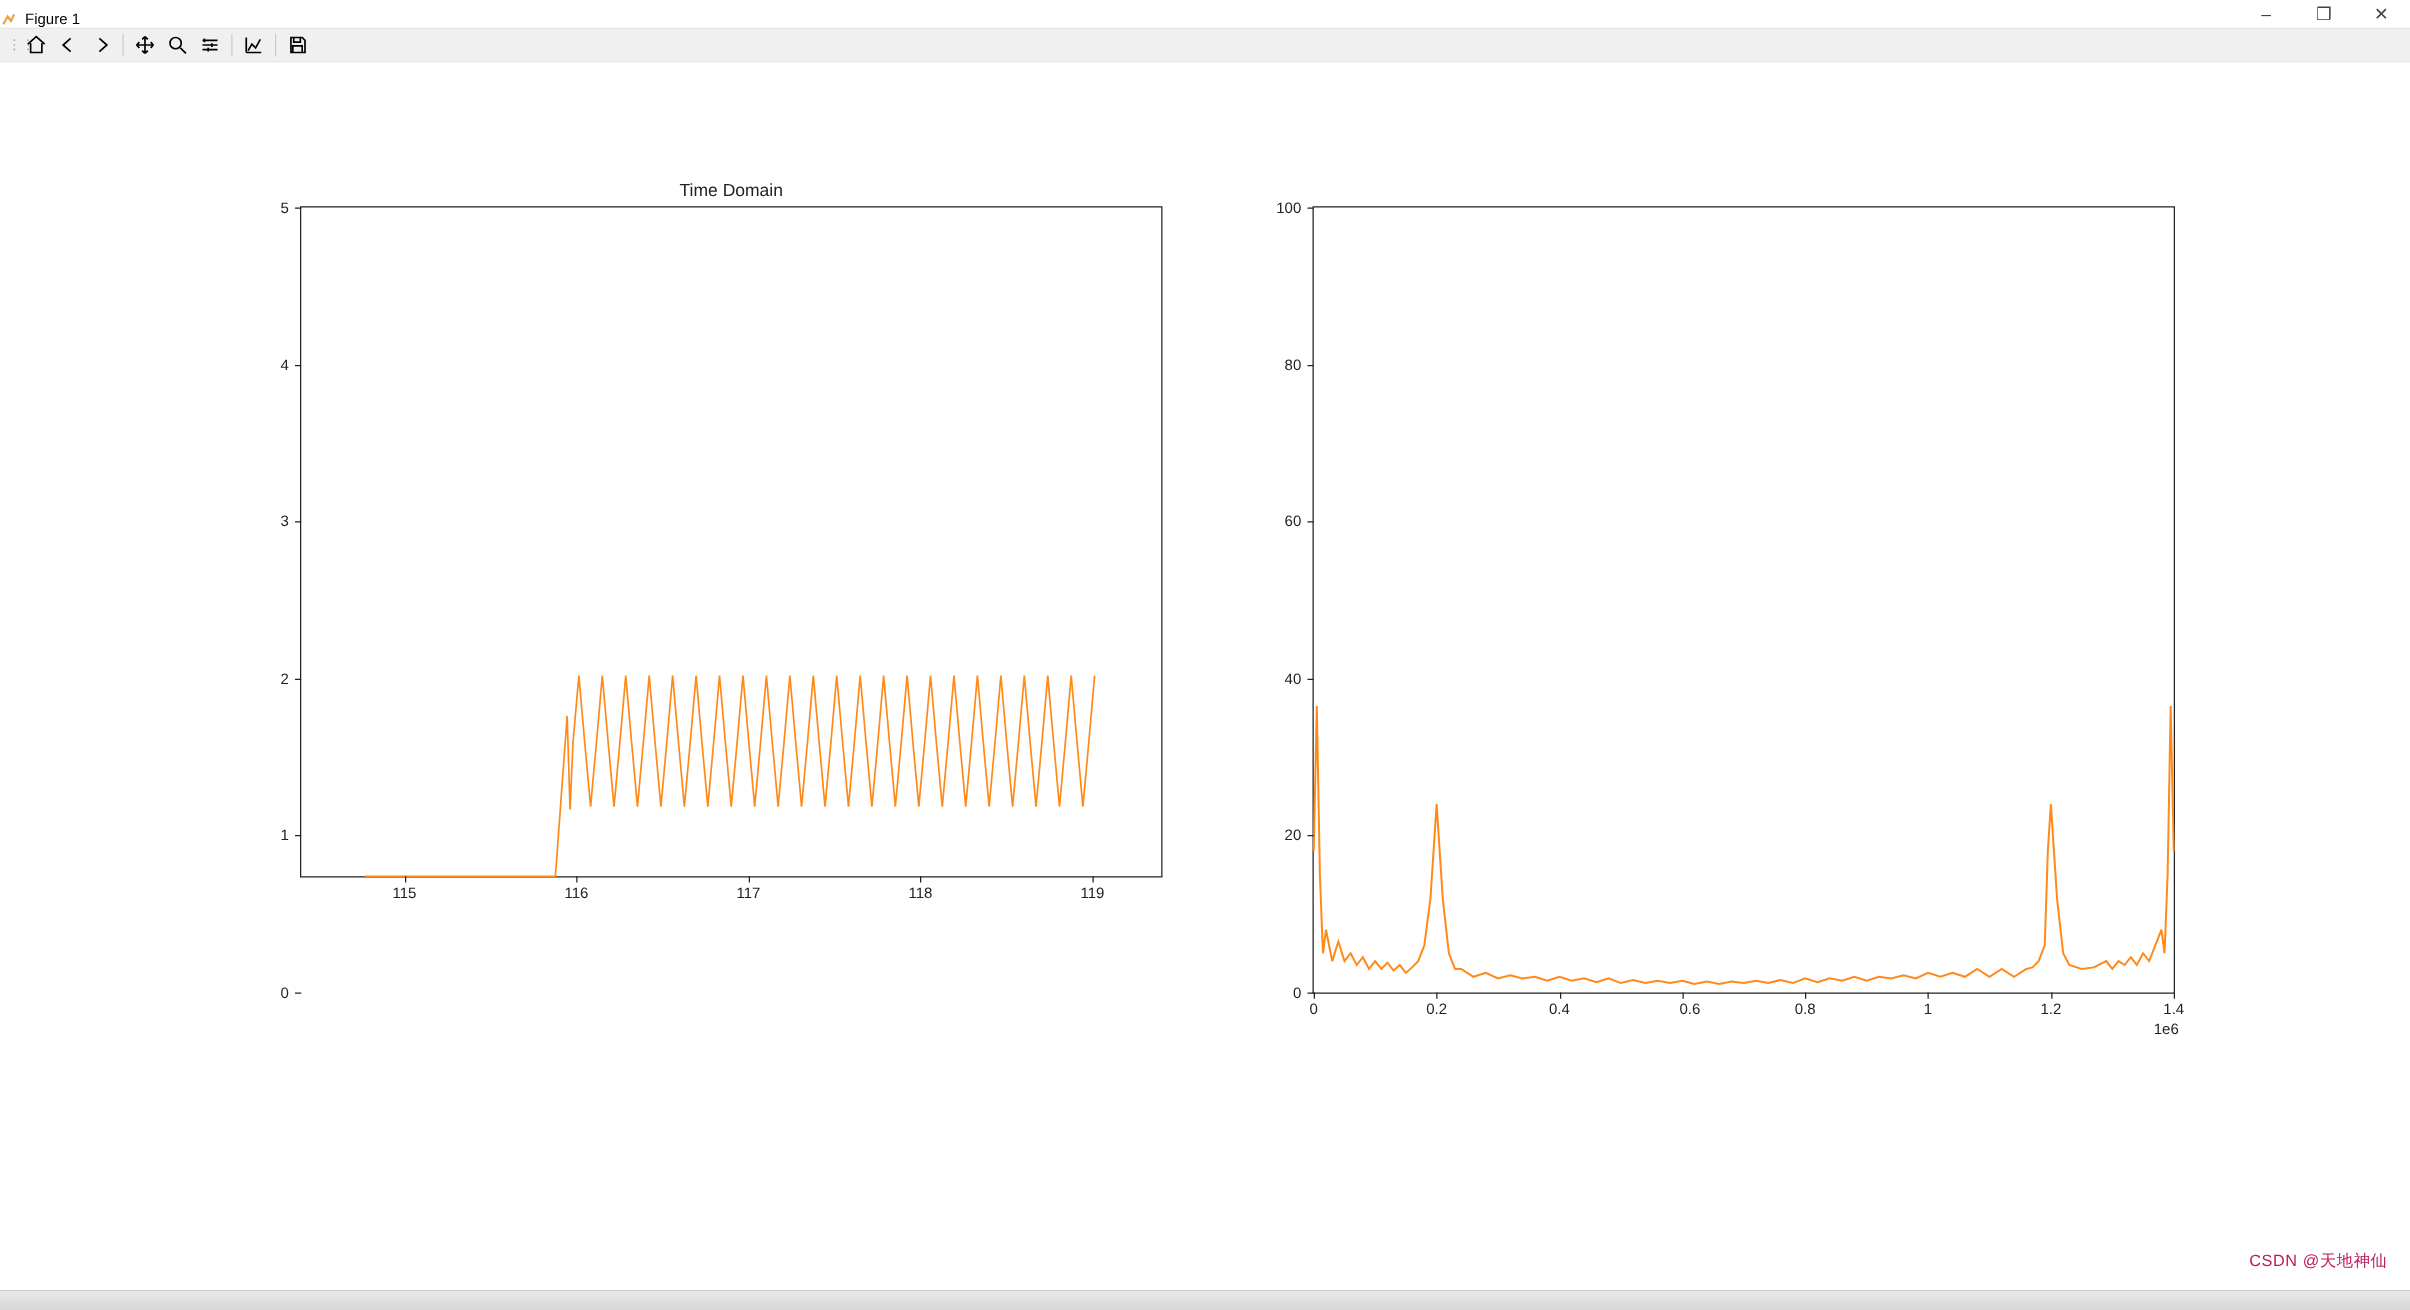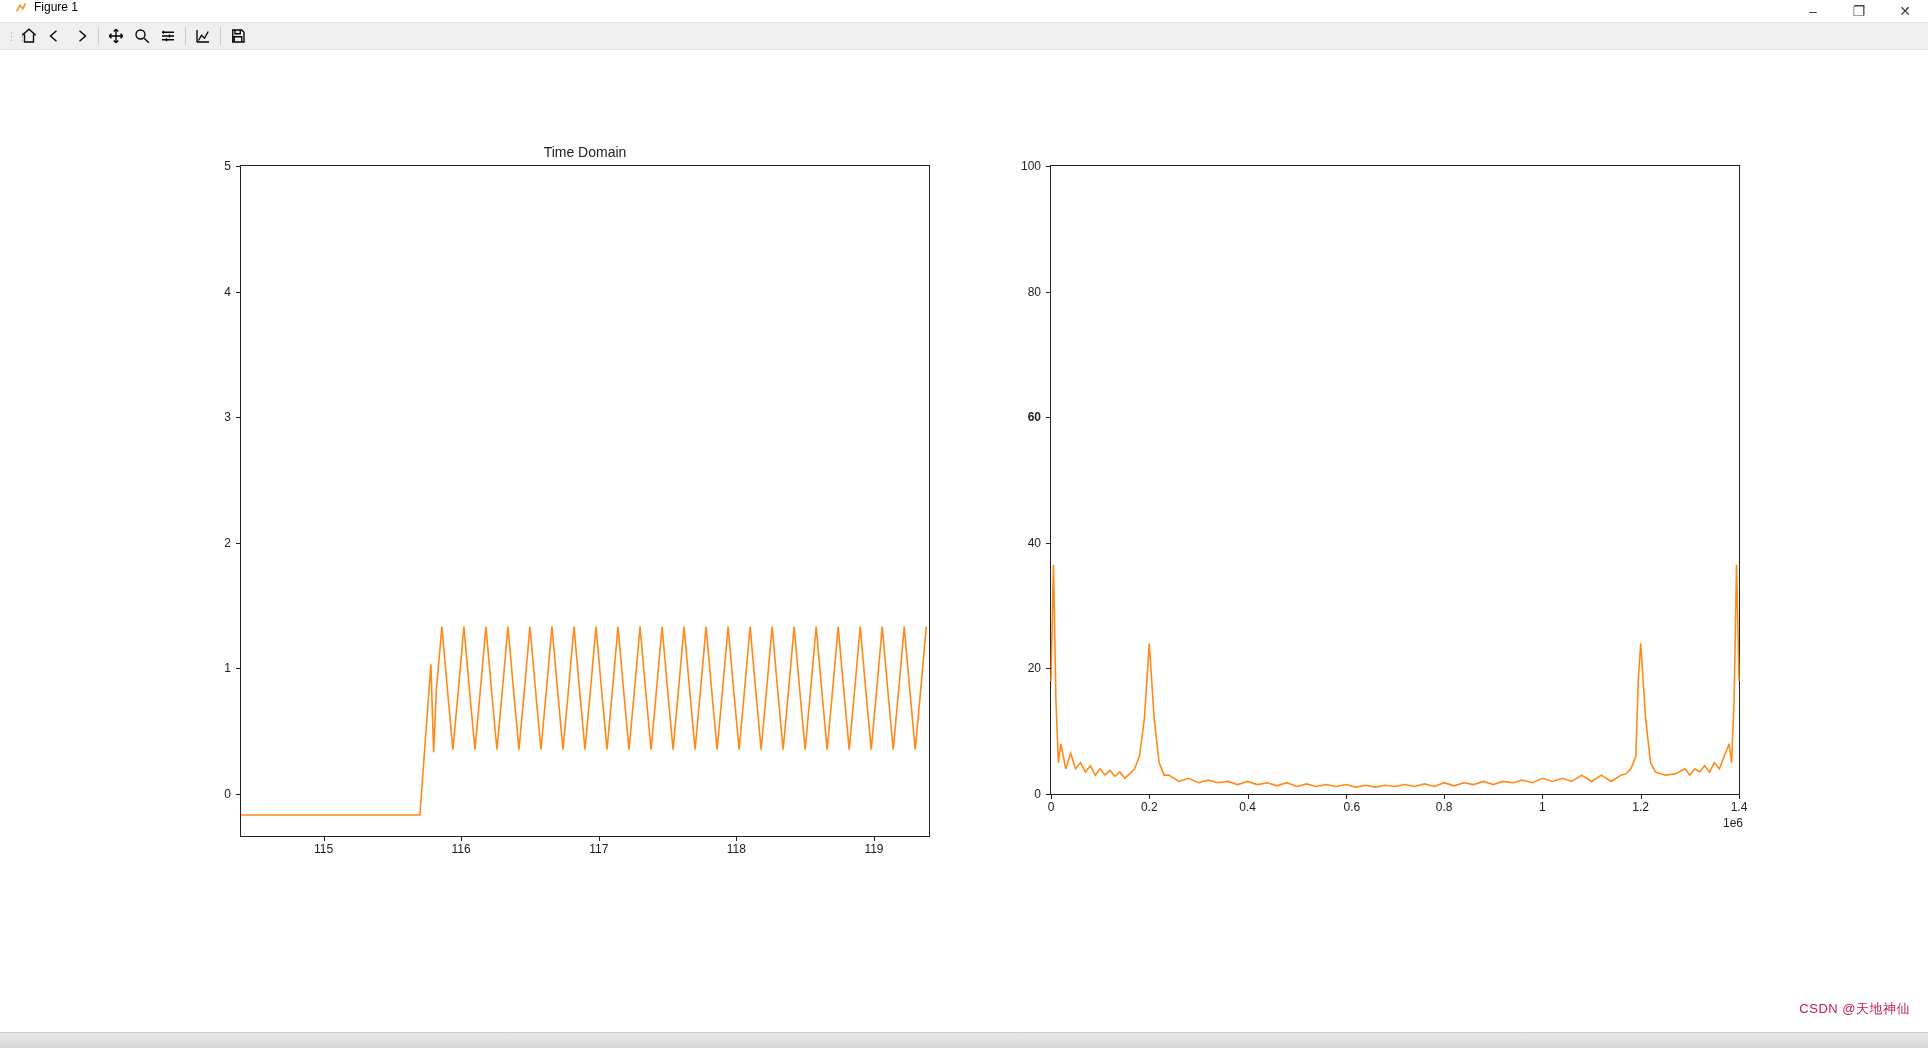--- a/index.html
+++ b/index.html
@@ -8,22 +8,22 @@
       height: 1048px;
       background: #fff;
       font-family: Arial, sans-serif;
       overflow: hidden;
       position: relative;
     }
     .titlebar {
       height: 22px;
       background: #fff;
       display: flex;
-      align-items: flex-start;
-      padding: 0 14px;
+      align-items: flex-end;
+      padding: 0 0;
       font-size: 12px;
       position: relative;
     }
     .titlebar .window-icon {
       width: 14px; height: 14px;
       margin-right: 6px;
       display: inline-flex;
       align-items: center; justify-content: center;
     }
     .window-controls {
@@ -221,21 +221,21 @@
   <div class="sep"></div>
   <div class="tool">
     <svg viewBox="0 0 24 24">
         <path d="M5 4 H17 L20 7 V20 H5 Z M8 4 V9 H15 V4 M7 13 H17 V20 H7 Z"></path>
       </svg>
   </div>
 </div>
 
 <div class="plot-area">
 
-  <div class="subplot" id="subplot-0" style="left:240px; top:115px; width:690px; height:672px;">
+  <div class="subplot" id="subplot-0" style="left:240px; top:115px; width:690px; height:537px;">
     <div class="subplot-title">Time Domain</div>
     <svg class="plotline" id="line-0" viewBox="0 0 688 628">
         <path d="M0.00 628.00 L178.88 628.00 L189.89 477.28 L192.64 565.20 L195.39 502.40 L200.90 439.60 L206.40 502.40 L211.90 562.69 L217.41 502.40 L222.91 439.60 L228.42 502.40 L233.92 562.69 L239.42 502.40 L244.93 439.60 L250.43 502.40 L255.94 562.69 L261.44 502.40 L266.94 439.60 L272.45 502.40 L277.95 562.69 L283.46 502.40 L288.96 439.60 L294.46 502.40 L299.97 562.69 L305.47 502.40 L310.98 439.60 L316.48 502.40 L321.98 562.69 L327.49 502.40 L332.99 439.60 L338.50 502.40 L344.00 562.69 L349.50 502.40 L355.01 439.60 L360.51 502.40 L366.02 562.69 L371.52 502.40 L377.02 439.60 L382.53 502.40 L388.03 562.69 L393.54 502.40 L399.04 439.60 L404.54 502.40 L410.05 562.69 L415.55 502.40 L421.06 439.60 L426.56 502.40 L432.06 562.69 L437.57 502.40 L443.07 439.60 L448.58 502.40 L454.08 562.69 L459.58 502.40 L465.09 439.60 L470.59 502.40 L476.10 562.69 L481.60 502.40 L487.10 439.60 L492.61 502.40 L498.11 562.69 L503.62 502.40 L509.12 439.60 L514.62 502.40 L520.13 562.69 L525.63 502.40 L531.14 439.60 L536.64 502.40 L542.14 562.69 L547.65 502.40 L553.15 439.60 L558.66 502.40 L564.16 562.69 L569.66 502.40 L575.17 439.60 L580.67 502.40 L586.18 562.69 L591.68 502.40 L597.18 439.60 L602.69 502.40 L608.19 562.69 L613.70 502.40 L619.20 439.60 L624.70 502.40 L630.21 562.69 L635.71 502.40 L641.22 439.60 L646.72 502.40 L652.22 562.69 L657.73 502.40 L663.23 439.60 L668.74 502.40 L674.24 562.69 L679.74 502.40 L685.25 439.60 "></path>
       </svg>
   <div class="ytick" style="top: 628px;">0</div>
       <div class="ytick-mark" style="top: 628px;"></div>
       <div class="ytick" style="top: 502.4px;">1</div>
       <div class="ytick-mark" style="top: 502.4px;"></div>
       <div class="ytick" style="top: 376.8px;">2</div>
       <div class="ytick-mark" style="top: 376.8px;"></div>
@@ -261,21 +261,21 @@
     <svg class="plotline" id="line-1" viewBox="0 0 688 628">
         <path d="M0.00 514.96 L2.46 398.78 L4.91 533.80 L7.37 596.60 L9.83 577.76 L14.74 602.88 L19.66 587.18 L24.57 602.88 L29.49 596.60 L34.40 606.02 L39.31 599.74 L44.23 609.16 L49.14 602.88 L54.06 609.16 L58.97 604.14 L63.89 610.42 L68.80 606.02 L73.71 612.30 L78.63 607.90 L83.54 602.88 L88.46 590.32 L93.37 552.64 L95.83 514.96 L98.29 477.28 L100.74 514.96 L103.20 552.64 L108.11 596.60 L113.03 609.16 L117.94 609.16 L127.77 615.44 L137.60 612.30 L147.43 616.70 L157.26 614.18 L167.09 616.70 L176.91 615.44 L186.74 618.58 L196.57 615.44 L206.40 618.58 L216.23 616.70 L226.06 619.84 L235.89 616.70 L245.71 620.46 L255.54 617.95 L265.37 620.46 L275.20 618.58 L285.03 620.46 L294.86 618.58 L304.69 621.09 L314.51 619.21 L324.34 621.09 L334.17 619.21 L344.00 620.46 L353.83 618.58 L363.66 620.46 L373.49 617.95 L383.31 620.46 L393.14 616.70 L402.97 619.84 L412.80 616.70 L422.63 618.58 L432.46 615.44 L442.29 618.58 L452.11 615.44 L461.94 616.70 L471.77 614.18 L481.60 616.70 L491.43 612.30 L501.26 615.44 L511.09 612.30 L520.91 615.44 L530.74 609.16 L540.57 615.44 L550.40 609.16 L560.23 615.44 L570.06 609.16 L574.97 607.90 L579.89 602.88 L584.80 590.32 L587.26 514.96 L589.71 477.28 L592.17 514.96 L594.63 552.64 L599.54 596.60 L604.46 606.02 L614.29 609.16 L624.11 607.90 L633.94 602.88 L638.86 609.16 L643.77 602.88 L648.69 606.02 L653.60 599.74 L658.51 606.02 L663.43 596.60 L668.34 602.88 L673.26 590.32 L678.17 577.76 L680.63 596.60 L683.09 533.80 L685.54 398.78 L688.00 514.96 "></path>
       </svg>
     <div class="xexp">1e6</div>
   <div class="ytick" style="top: 628px;">0</div>
       <div class="ytick-mark" style="top: 628px;"></div>
       <div class="ytick" style="top: 502.4px;">20</div>
       <div class="ytick-mark" style="top: 502.4px;"></div>
       <div class="ytick" style="top: 376.8px;">40</div>
       <div class="ytick-mark" style="top: 376.8px;"></div>
-      <div class="ytick" style="top: 251.2px; font-weight: bold;">60</div>
+      <div class="ytick" style="top: 251.2px;">60</div>
       <div class="ytick-mark" style="top: 251.2px;"></div>
       <div class="ytick" style="top: 125.6px;">80</div>
       <div class="ytick-mark" style="top: 125.6px;"></div>
       <div class="ytick" style="top: 0px;">100</div>
       <div class="ytick-mark" style="top: 0px;"></div>
       <div class="xtick" style="left: 0px;">0</div>
       <div class="xtick-mark" style="left: 0px;"></div>
       <div class="xtick" style="left: 98.2857px;">0.2</div>
       <div class="xtick-mark" style="left: 98.2857px;"></div>
       <div class="xtick" style="left: 196.571px;">0.4</div>

